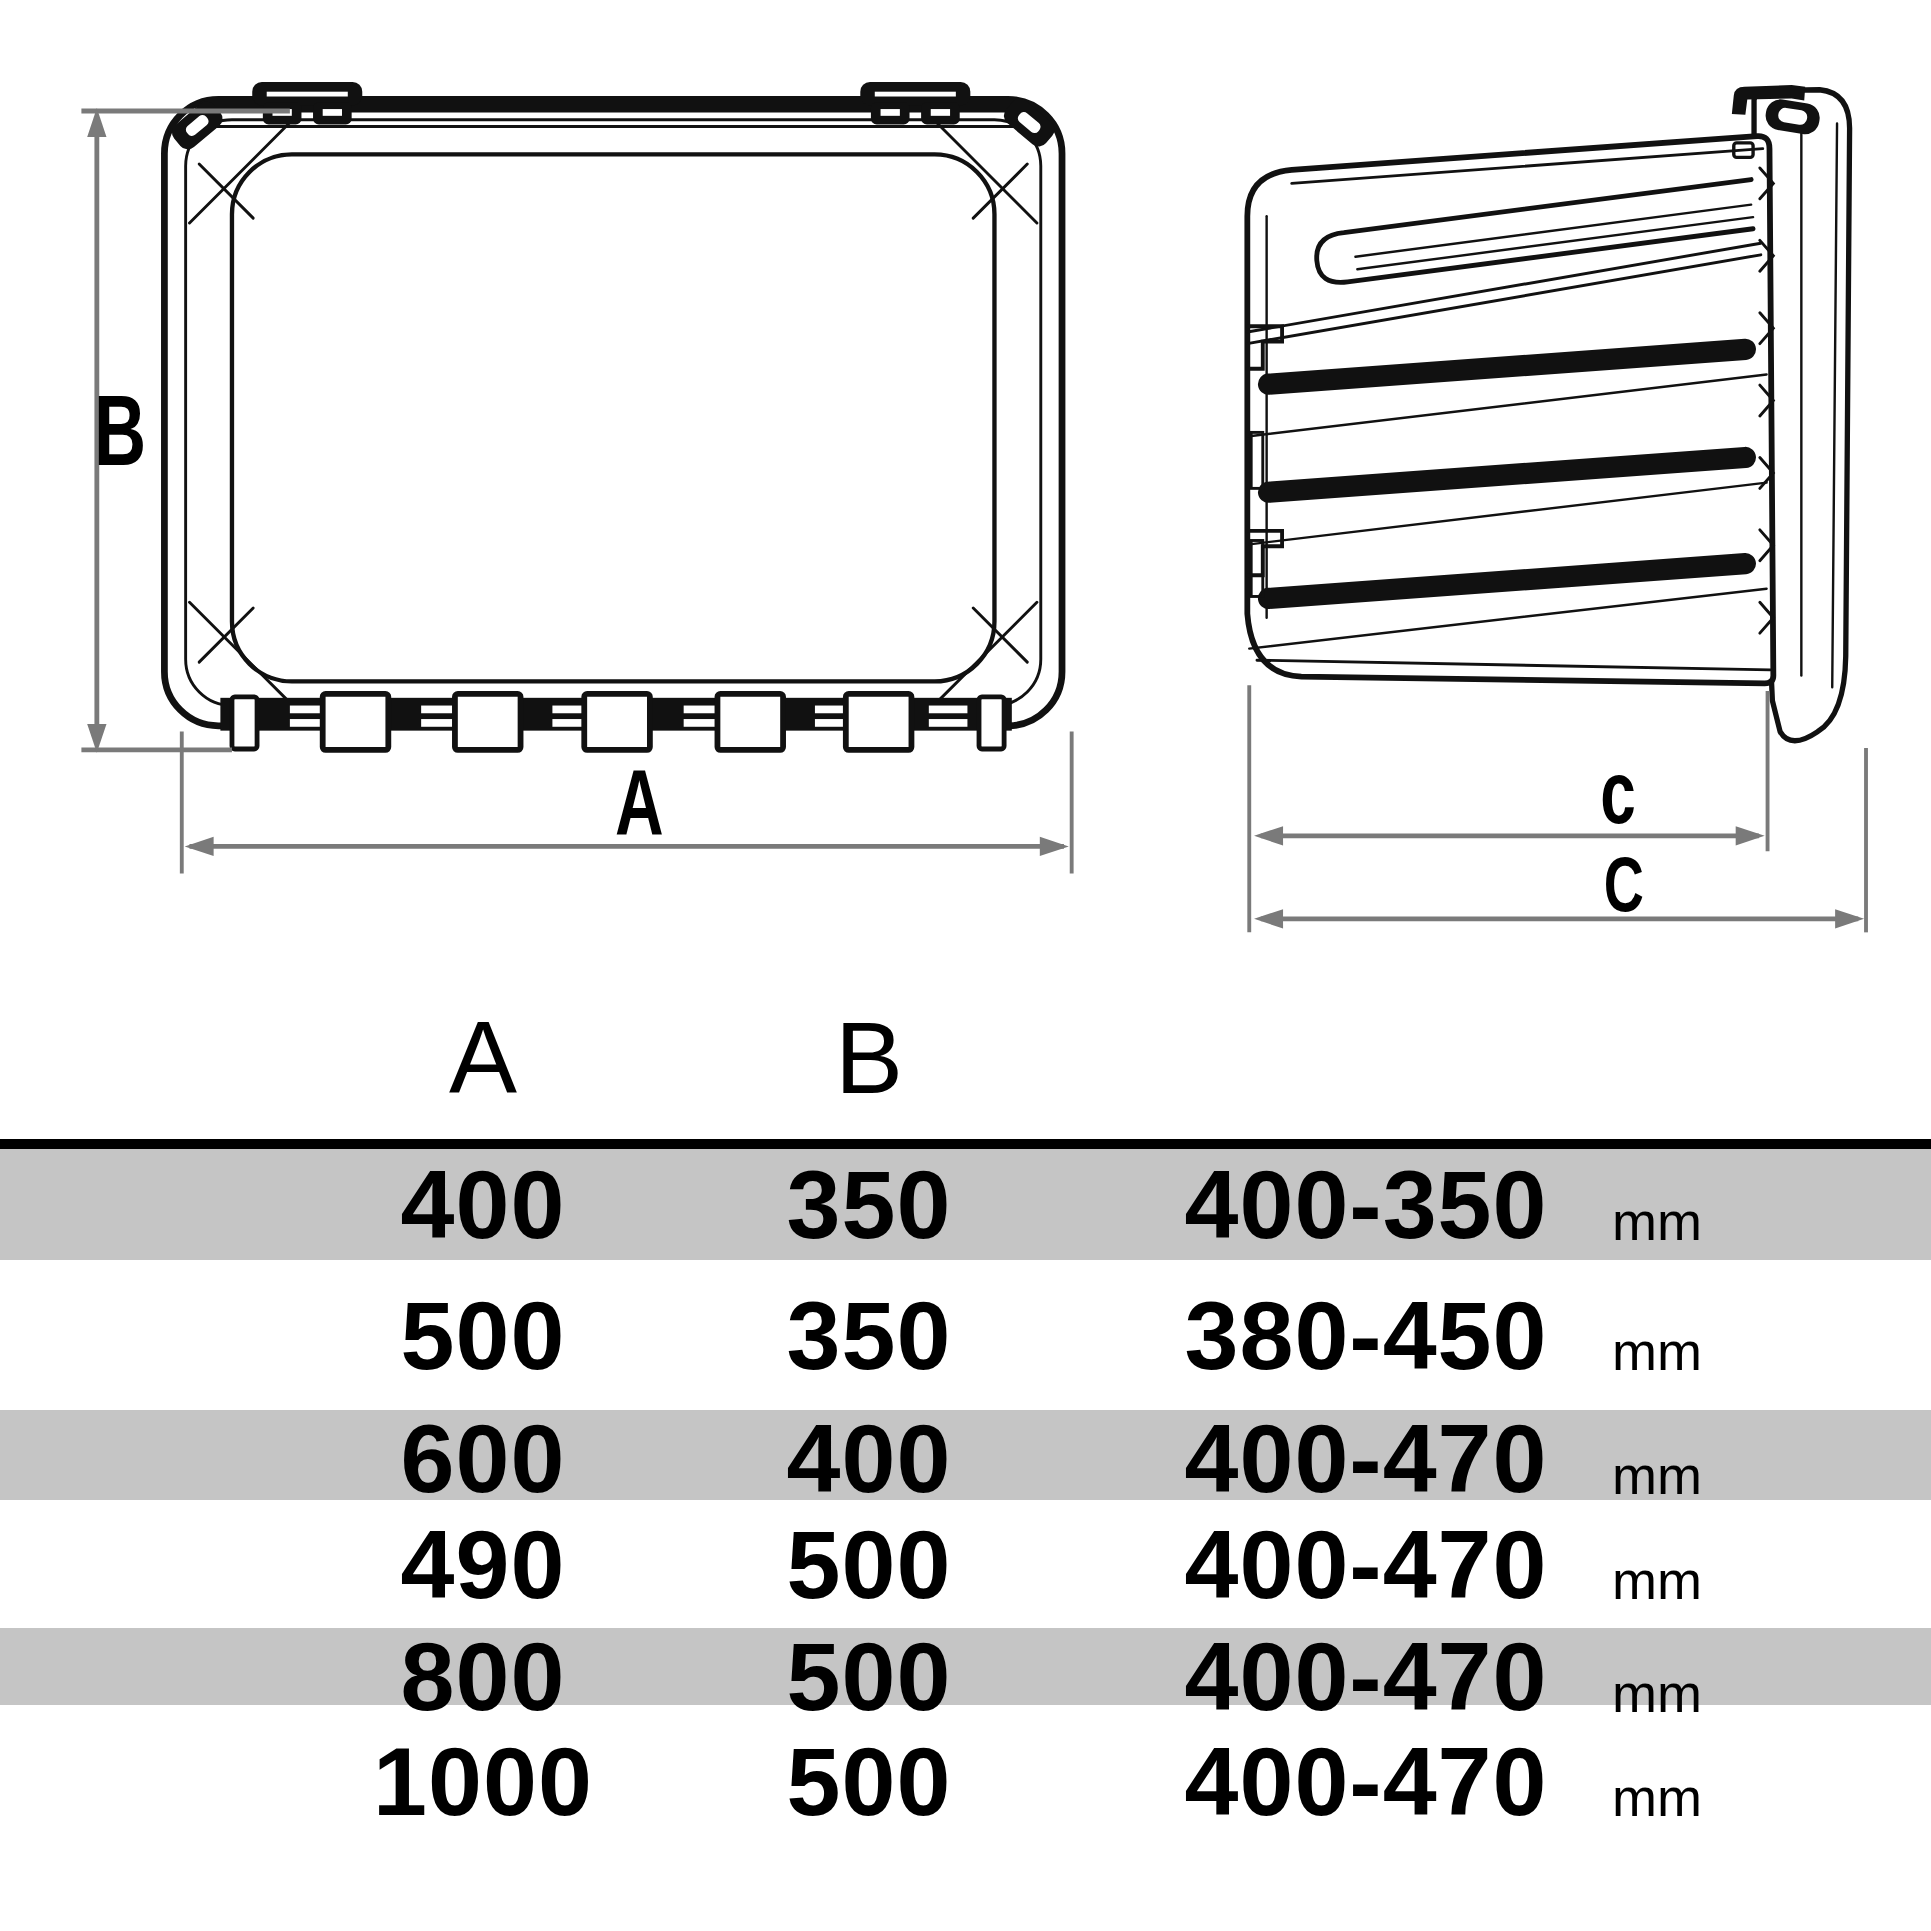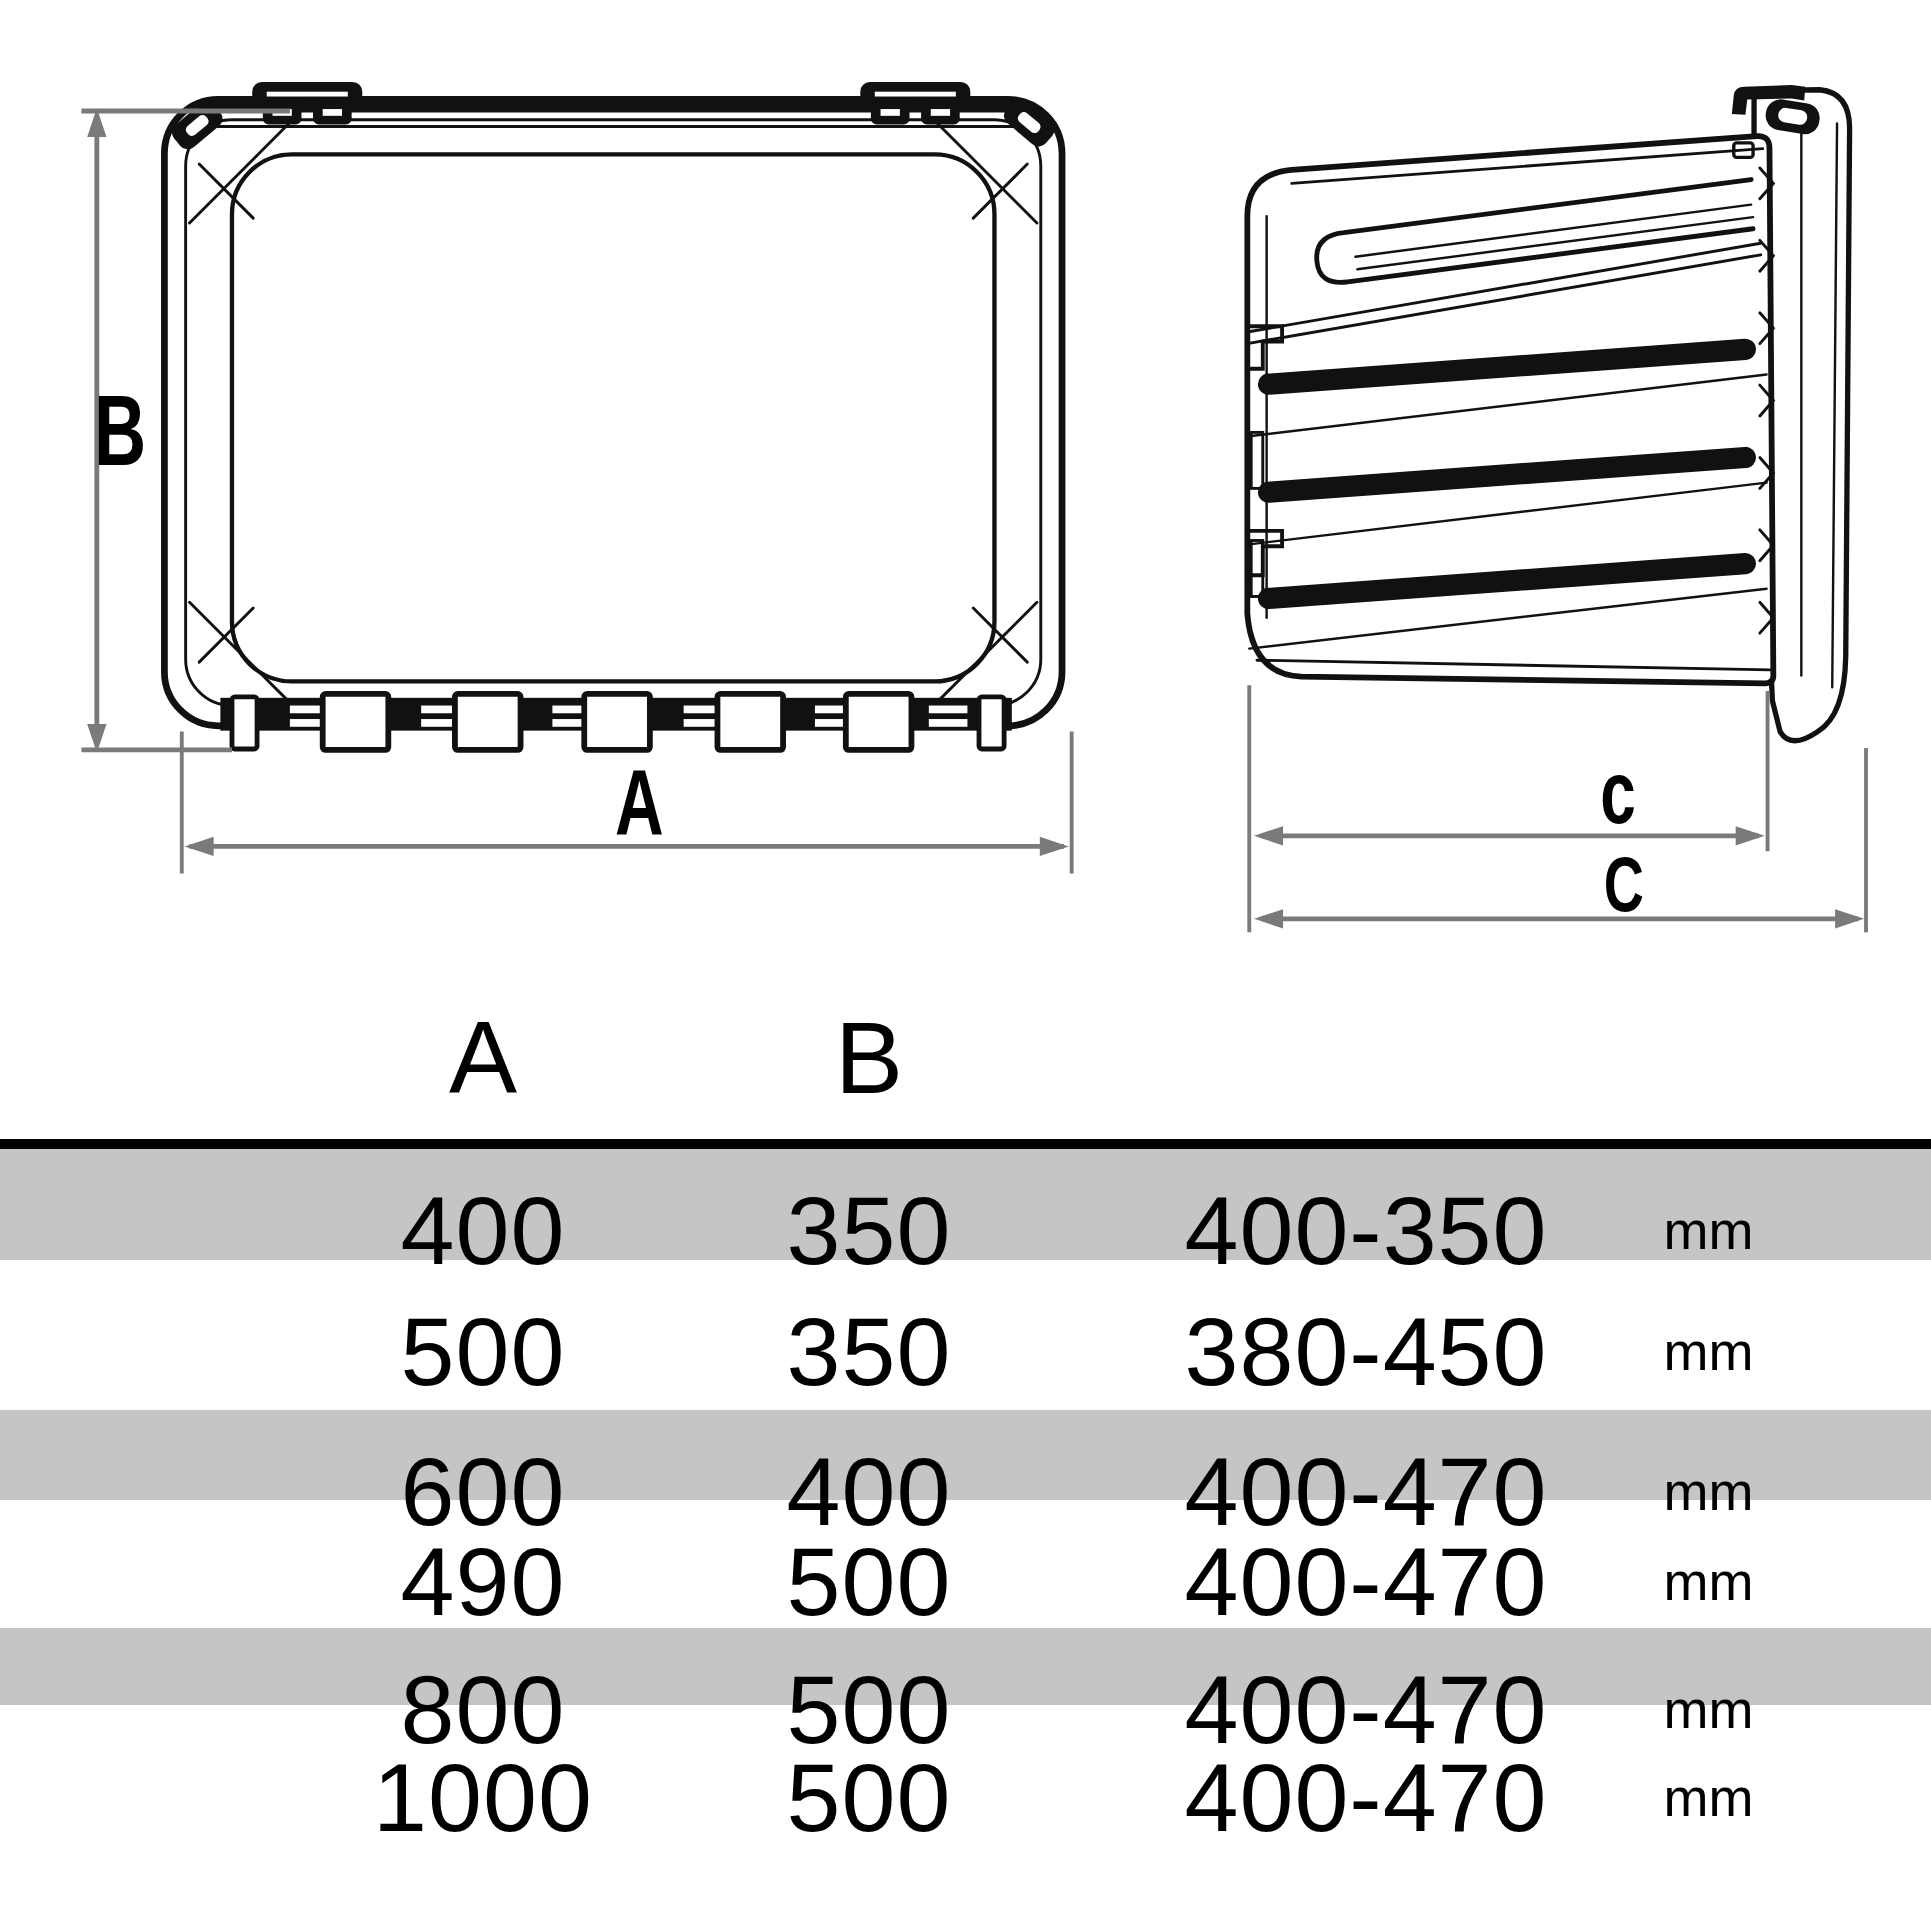--- a/index.html
+++ b/index.html
@@ -17,23 +17,23 @@
   }
   .hdr-row{top:1004px;height:108px;}
   .hdr-cell{font-size:102px;font-weight:400;text-align:center;line-height:1;}
   .hA{grid-column:2}.hB{grid-column:3}.hC{grid-column:5}
   .sep-bar{position:absolute;top:1139px;left:0;width:1931px;height:9.7px;background:#000;}
   .rows{position:absolute;top:1149px;left:0;width:1931px;}
   .tbl-row{position:relative;left:0;}
   .tbl-row.shade{background:#c5c5c5;}
   .r0{height:111px}.r1{height:150px}.r2{height:90px}
   .r3{height:128px}.r4{height:77px}.r5{height:187px;padding-bottom:35px;box-sizing:border-box;border-radius:13px;}
-  .num{font-size:97px;font-weight:400;text-align:center;line-height:1;letter-spacing:1px;margin-top:33px;}
+  .num{font-size:97px;font-weight:700;text-align:center;line-height:1;letter-spacing:1px;}
   .cA{grid-column:2}.cB{grid-column:3}.cC{grid-column:5}
-  .unit{grid-column:6;font-size:54px;font-weight:400;text-align:center;line-height:1;transform:translateY(16.4px);}
+  .unit{grid-column:6;font-size:54px;font-weight:400;line-height:1;transform:translateY(16.4px);}
 </style>
 </head>
 <body>
 
 <div class="stage">
 
   <svg width="1931" height="970" viewBox="0 0 2000 1005" style="position:absolute;top:0;left:0;">
 
     <g stroke="#111" fill="none" stroke-linecap="round">
 

